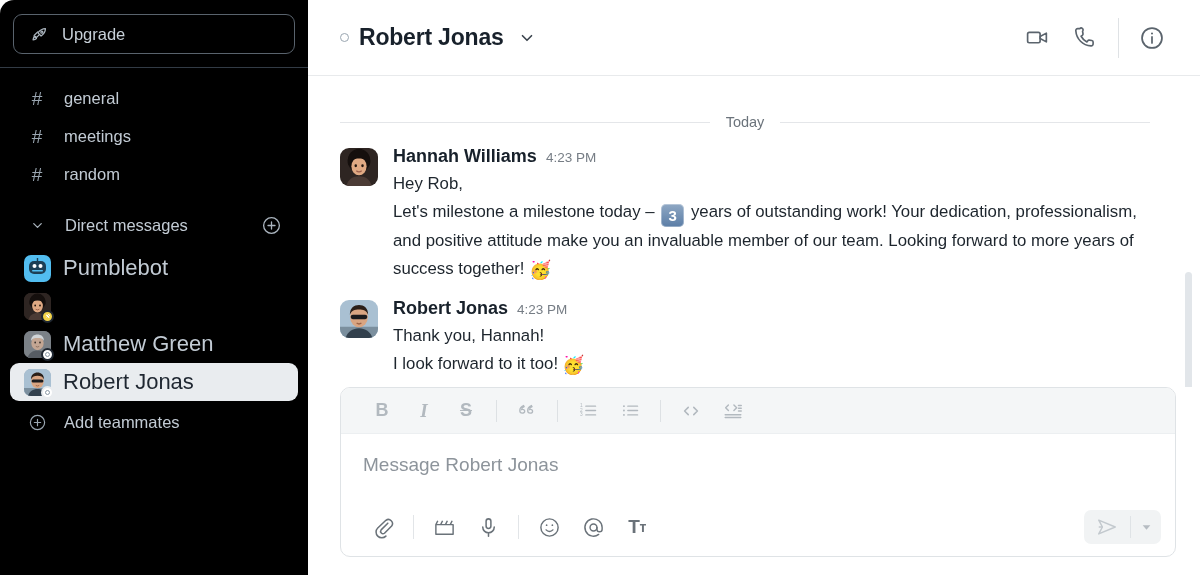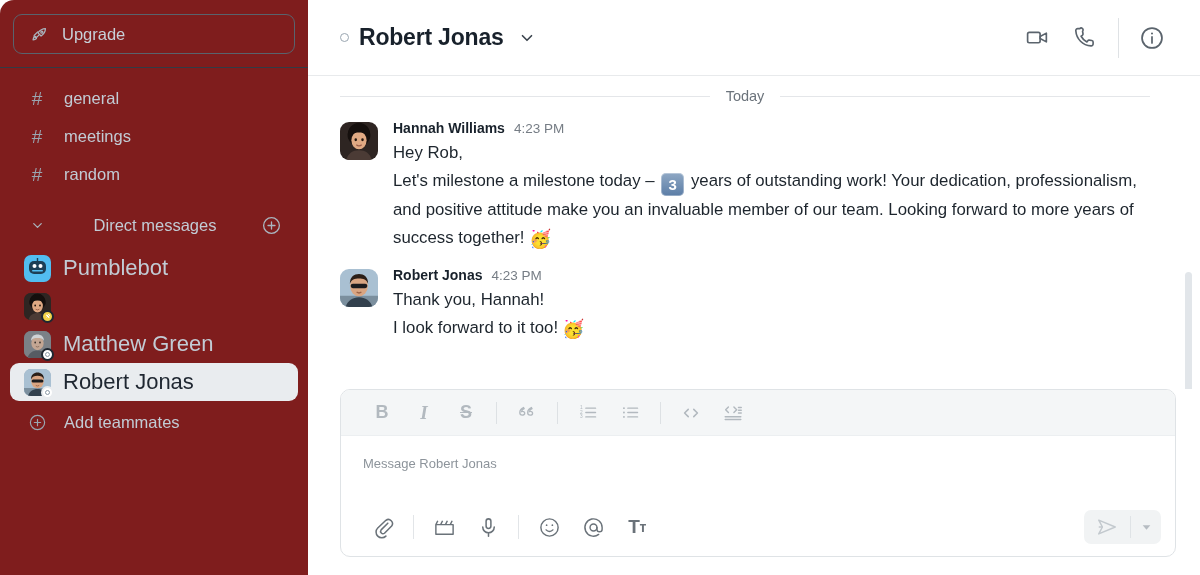--- a/index.html
+++ b/index.html
@@ -13,21 +13,21 @@
     position: relative;
     width: 1200px; height: 575px;
     display: flex;
     background: #ffffff;
   }
 
   
   .sidebar {
     width: 308px;
     height: 575px;
-    background: #7f1d1d;
+    background: #000000;
     color: #c4cdd6;
     flex: 0 0 308px;
     display: flex;
     flex-direction: column;
     border-top-left-radius: 14px;
     overflow: hidden;
     position: relative;
   }
   .upgrade-wrap {
     padding: 14px 13px 13px 13px;
@@ -76,21 +76,20 @@
   .dm-header {
     height: 44px;
     display: flex;
     align-items: center;
     padding: 0 16px;
     margin: 10px 10px 2px 10px;
     gap: 16px;
     font-size: 16.5px;
     color: #c2cbd4;
     cursor: pointer;
-    text-align: center;
   }
   .dm-header .chev { width: 22px; flex: 0 0 22px; display:flex; align-items:center; justify-content:center;}
   .dm-header .label { flex: 1; padding-left: 1px;}
   .dm-header .plus-r { margin-left: auto; color:#aab4be; display:flex;}
   .dmrow {
     height: 38px;
     display: flex;
     align-items: center;
     gap: 12px;
     padding: 0 14px;
@@ -181,38 +180,38 @@
   .msgs {
     flex: 1;
     padding: 0 30px 0 32px;
     position: relative;
     overflow: hidden;
   }
   .daydiv {
     display: flex;
     align-items: center;
     gap: 16px;
-    margin-top: 12px;
+    margin-top: 38px;
     margin-bottom: 16px;
     padding-right: 20px;
   }
   .daydiv .ln { flex: 1; height: 1px; background: #e4e6e9; }
   .daydiv .lbl { font-size: 14.5px; color: #6b737b; }
 
   .msg { display: flex; gap: 15px; margin-bottom: 14px; padding-right: 32px;}
   .msg-av {
     width: 38px; height: 38px;
     border-radius: 9px;
     flex: 0 0 38px;
     overflow: hidden;
     margin-top: 2px;
   }
   .msg-body { flex: 1; min-width: 0; }
   .msg-head { display: flex; align-items: baseline; gap: 9px; margin-bottom: 3px; }
-  .msg-name { font-size: 14px; font-weight: bold; color: #18212b; }
+  .msg-name { font-size: 18px; font-weight: bold; color: #18212b; }
   .msg-time { font-size: 13.5px; color: #767d85; }
   .msg-line {
     font-size: 16.8px;
     line-height: 28px;
     color: #1d252d;
   }
   .keycap {
     display: inline-block;
     width: 23px; height: 23px;
     border-radius: 5px;
@@ -258,21 +257,21 @@
     width: 42px; height: 34px;
     display: flex; align-items: center; justify-content: center;
     color: #b2b9bf;
     cursor: pointer;
     border-radius: 6px;
     font-size: 17px;
   }
   .tsep { width:1px; height:22px; background:#dde1e4; margin: 0 9px; }
   .cinput {
     padding: 20px 20px 22px 22px;
-    font-size: 13px;
+    font-size: 19px;
     color: #8d949b;
     min-height: 62px;
     cursor: text;
   }
   .cbottom {
     height: 58px;
     display: flex;
     align-items: center;
     padding: 0 14px 0 20px;
   }

